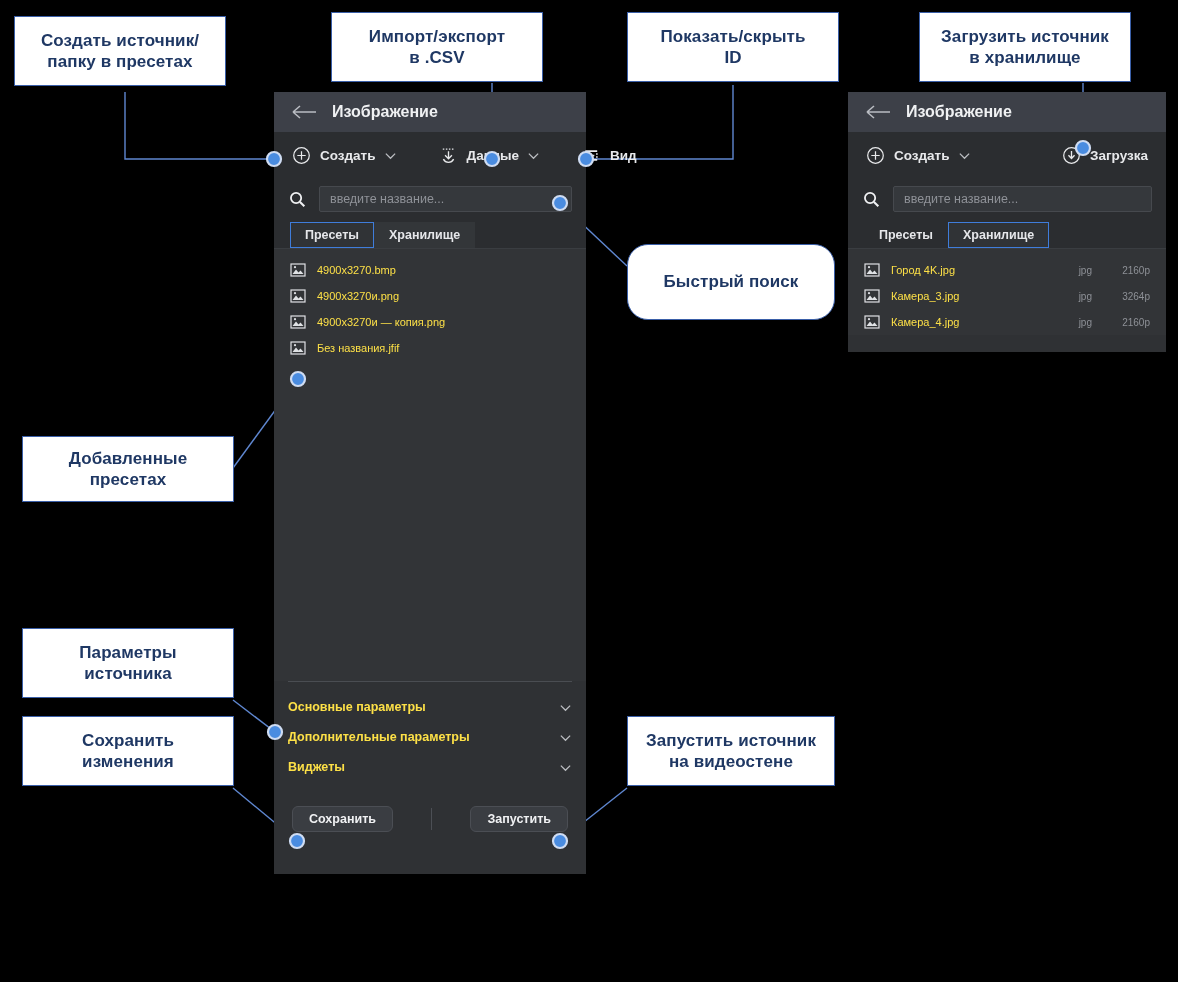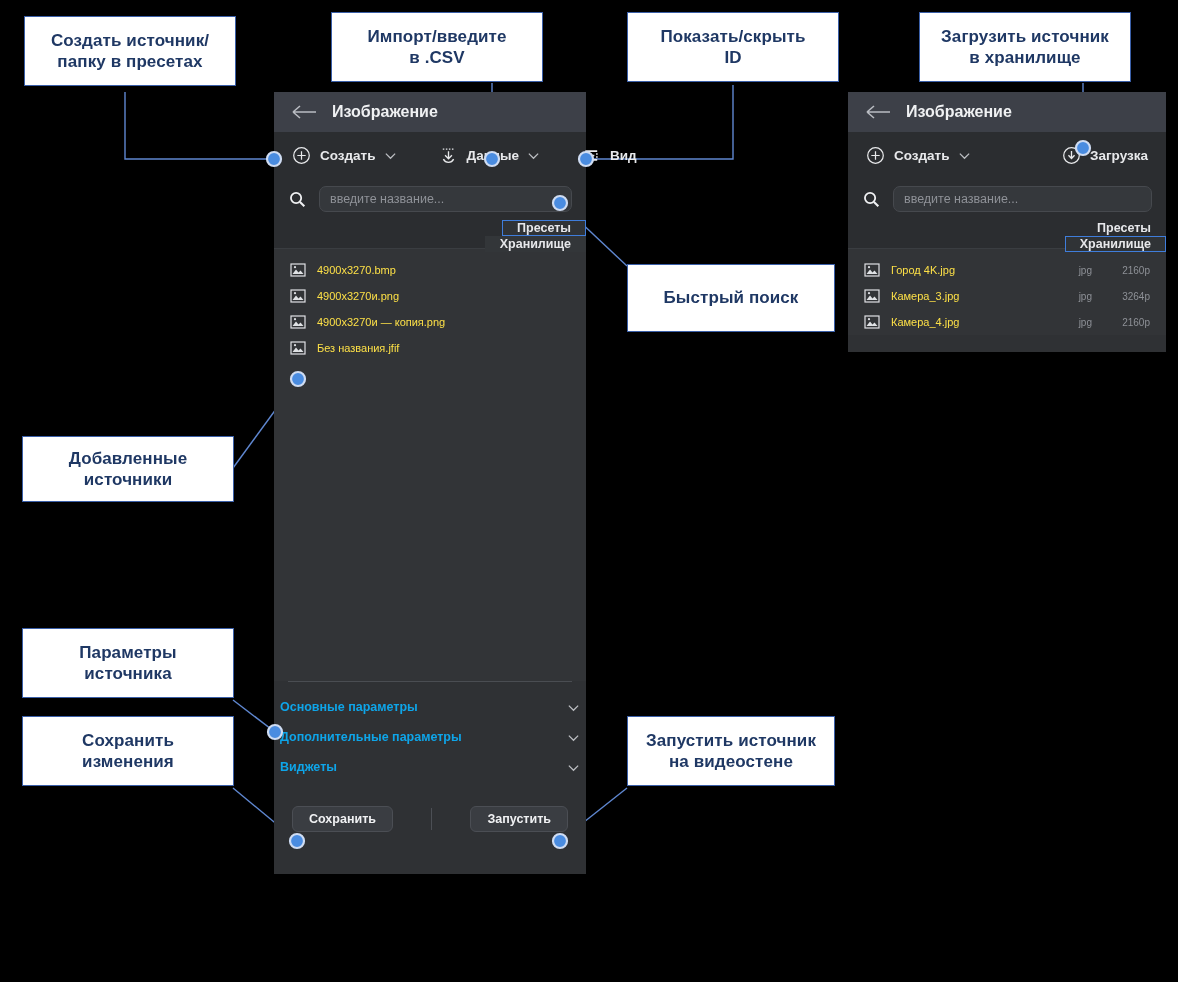--- a/index.html
+++ b/index.html
@@ -26,42 +26,42 @@
   .toolbar{height:46px;display:flex;align-items:center;padding:0 14px;box-sizing:border-box;
            background:#2b2d30;position:relative;text-align:right;}
   .tbtn{display:flex;align-items:center;color:#e8e9eb;font-size:13.5px;font-weight:bold;
         cursor:default;}
   .tbtn .glyph{width:19px;height:19px;margin-right:9px;flex:0 0 auto;}
   .chev{width:13px;height:13px;margin-left:8px;opacity:.85;}
 
   .searchrow{height:42px;display:flex;align-items:center;padding:0 14px;box-sizing:border-box;
              background:#2b2d30;}
   .sico{width:19px;height:19px;margin-right:12px;flex:0 0 auto;}
-  .sinput{flex:1;height:26px;background:#35383c;border:1px solid #46494e;border-radius:7px;
+  .sinput{flex:1;height:26px;background:#35383c;border:1px solid #46494e;border-radius:2px;
           color:#9a9da2;font-size:12.5px;padding:0 10px;box-sizing:border-box;outline:none;
           font-family:inherit;}
   .sinput::placeholder{color:#8f9298;}
 
   .tabs{display:flex;align-items:flex-end;height:28px;padding-left:16px;background:#2b2d30;
-        border-bottom:1px solid #3a3d41;flex-direction:column;}
+        border-bottom:1px solid #3a3d41;}
   .tab{height:26px;display:flex;align-items:center;padding:0 14px;font-size:12.5px;
        font-weight:bold;color:#e6e7ea;box-sizing:border-box;background:#333639;
        border:1px solid transparent;}
   .tab.active{border:1.5px solid #3f7ddb;background:#303336;}
 
   .listbox{background:#323437;}
   .frow{display:flex;align-items:center;height:26px;padding:0 16px;box-sizing:border-box;}
   .fico{width:16px;height:14px;margin-right:11px;flex:0 0 auto;}
   .fname{color:#fde047;font-size:11px;flex:1;white-space:nowrap;overflow:hidden;}
   .fmeta{color:#8e9197;font-size:10px;margin-left:28px;}
   .fmeta.w{width:30px;text-align:right;}
 
   .divider{height:1px;background:#4a4d52;margin:0 14px;}
   .acc{display:flex;align-items:center;justify-content:space-between;height:30px;
-       padding:0 6px;box-sizing:border-box;color:#0ea5e9;font-size:12.5px;font-weight:bold;text-align:center;}
+       padding:0 14px;box-sizing:border-box;color:#fde047;font-size:12.5px;font-weight:bold;text-align:center;}
 
   .btnrow{display:flex;align-items:center;height:46px;padding:0 18px;box-sizing:border-box;}
   .abtn{background:#3a3d42;border:1px solid #4b4e54;border-radius:6px;color:#f0f1f3;
         font-size:12.5px;font-weight:bold;height:26px;display:flex;align-items:center;
         padding:0 16px;box-sizing:border-box;font-family:inherit;}
   .vsep{width:1px;height:22px;background:#4c4f55;margin:0 auto;}
 </style>
 </head>
 <body>
 
@@ -277,51 +277,51 @@
           <path d="M2.5 11 L6 6.5 L8.5 9.5 L10.5 7.5 L13.5 11 Z" fill="#dfe1e4"></path>
           <circle cx="5" cy="4.2" r="1.1" fill="#dfe1e4"></circle>
         </svg>
         <span class="fname">Камера_4.jpg</span>
         <span class="fmeta">jpg</span>
         <span class="fmeta w">2160p</span>
       </div>
     </div>
   </div>
 
-  <div class="callout" style="left:24px;top:16px;width:212px;height:70px;">
+  <div class="callout" style="left:14px;top:16px;width:212px;height:70px;">
     <span>
       <span>Создать источник/</span><br><span>папку в пресетах</span>
     </span>
   </div>
 
   <div class="callout" style="left:331px;top:12px;width:212px;height:70px;">
     <span>
-      <span>Импорт/введите</span><br><span>в .CSV</span>
+      <span>Импорт/экспорт</span><br><span>в .CSV</span>
     </span>
   </div>
 
   <div class="callout" style="left:919px;top:12px;width:212px;height:70px;">
     <span>
       <span>Загрузить источник</span><br><span>в хранилище</span>
     </span>
   </div>
 
   <div class="callout" style="left:627px;top:12px;width:212px;height:70px;">
     <span>
       <span>Показать/скрыть</span><br><span>ID</span>
     </span>
   </div>
 
-  <div class="callout" style="left:627px;top:264px;width:208px;height:68px;">
+  <div class="callout" style="left:627px;top:244px;width:208px;height:76px;border-radius:21px;">
     <span>Быстрый поиск</span>
   </div>
 
   <div class="callout" style="left:22px;top:436px;width:212px;height:66px;">
     <span>
-      <span>Добавленные</span><br><span>источники</span>
+      <span>Добавленные</span><br><span>пресетах</span>
     </span>
   </div>
 
   <div class="callout" style="left:22px;top:628px;width:212px;height:70px;">
     <span>
       <span>Параметры</span><br><span>источника</span>
     </span>
   </div>
 
   <div class="callout" style="left:22px;top:716px;width:212px;height:70px;">

